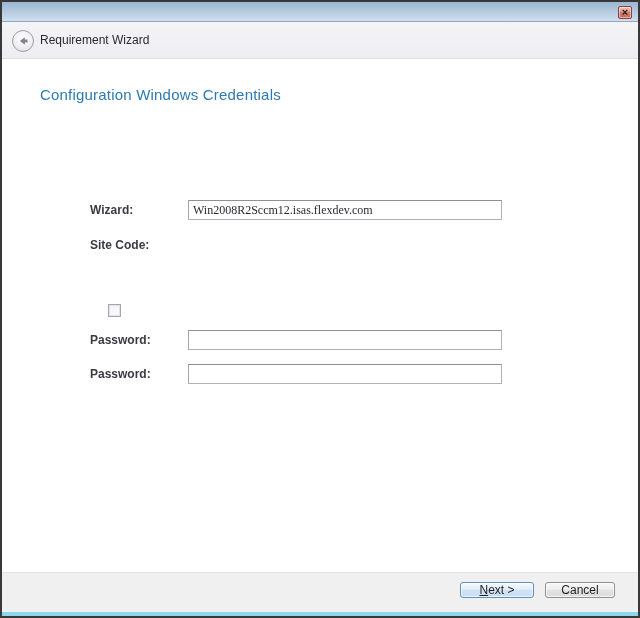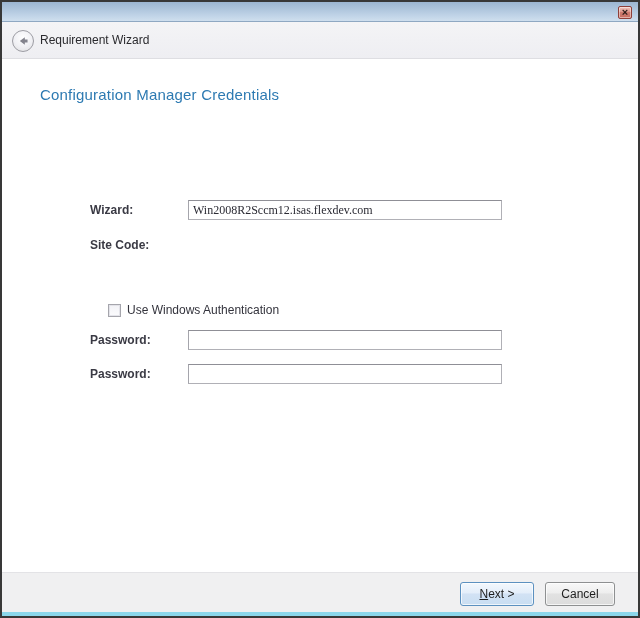--- a/index.html
+++ b/index.html
@@ -63,21 +63,21 @@
     border:1px solid #a5a5ac;background:linear-gradient(180deg,#f2f2f6,#fbfbfd);
     box-shadow:inset 0 0 0 1px #e3e3e9;cursor:pointer;
   }
   .chk-label{font-size:12px;color:#33333c;}
   
   .footer{
     position:absolute;left:0;top:570px;width:636px;height:40px;
     background:#f0f0f1;border-top:1px solid #e3e3e6;
   }
   .btn{
-    position:absolute;top:9px;height:24px;font-size:12px;color:#1e1e1e;
+    position:absolute;top:9px;height:16px;font-size:12px;color:#1e1e1e;
     border-radius:3px;cursor:pointer;text-align:center;padding:0;
   }
   .btn-next{
     left:458px;width:74px;border:1px solid #5c91c0;
     background:linear-gradient(180deg,#f3f8fd 0%,#e4eefa 45%,#d2e2f4 50%,#c9def2 100%);
     box-shadow:inset 0 0 0 1px rgba(255,255,255,.7);
   }
   .btn-cancel{
     left:543px;width:70px;border:1px solid #8e9091;
     background:linear-gradient(180deg,#f8f8f8 0%,#eeeeee 45%,#e2e2e2 50%,#dcdcdc 100%);
@@ -103,30 +103,29 @@
     <button class="back-btn">
       <span>
         <svg width="20" height="20" viewBox="0 0 22 22">
           <path d="M7.5 11 L13 6.8 L13 9.4 L16 9.4 L16 12.6 L13 12.6 L13 15.2 Z" fill="#83838d"></path>
         </svg>
       </span>
     </button>
     <span class="header-title">Requirement Wizard</span>
   </div>
 
-  <h1 class="page-title">Configuration Manager Credentials</h1>
+  <h1 class="page-title">Configuration Windows Credentials</h1>
 
   <label class="field-label lbl-server">Wizard:</label>
   <input class="text-input inp-server" type="text" value="Win2008R2Sccm12.isas.flexdev.com" style="">
 
   <label class="field-label lbl-site">Site Code:</label>
 
   <div class="chk-row">
     <input type="checkbox" class="chk-box" style="">
-    <span class="chk-label">Use Windows Authentication</span>
   </div>
 
   <label class="field-label lbl-user">Password:</label>
   <input class="text-input inp-user" type="text" value="" style="">
 
   <label class="field-label lbl-pass">Password:</label>
   <input class="text-input inp-pass" type="password" value="" style="">
 
   <div class="footer">
     <button class="btn btn-next">

